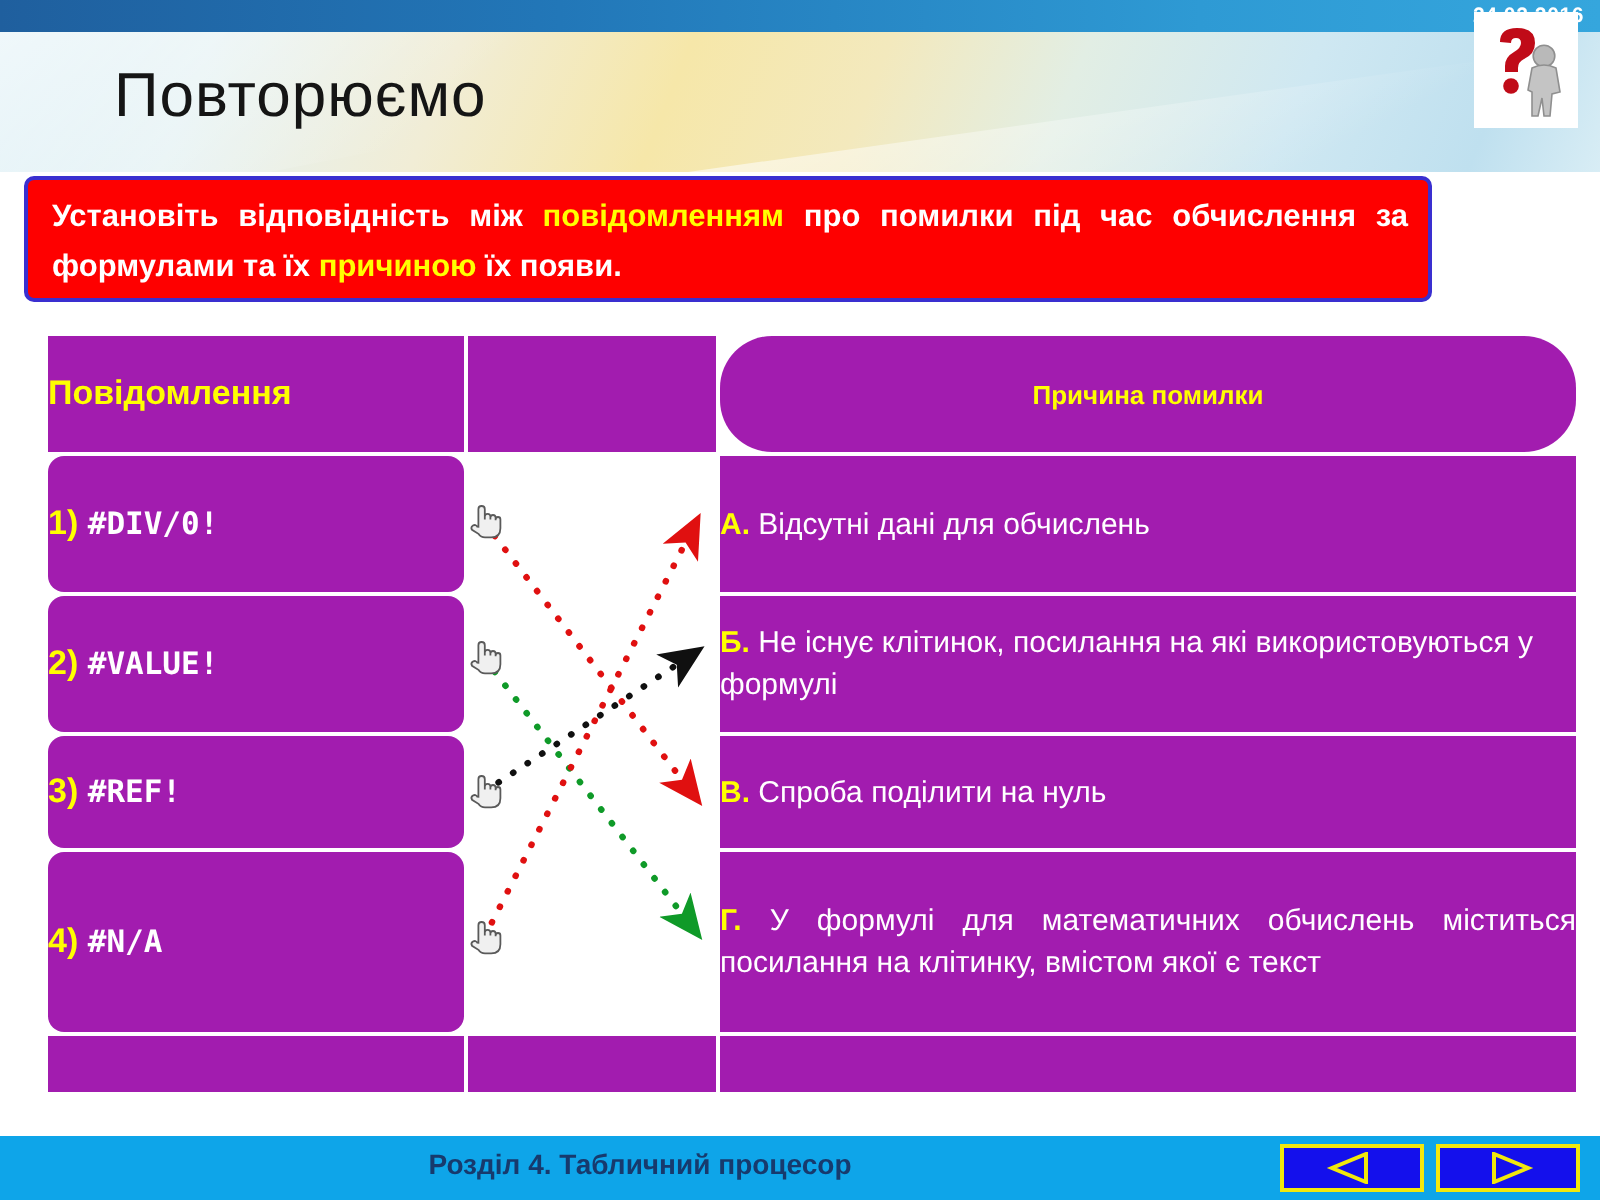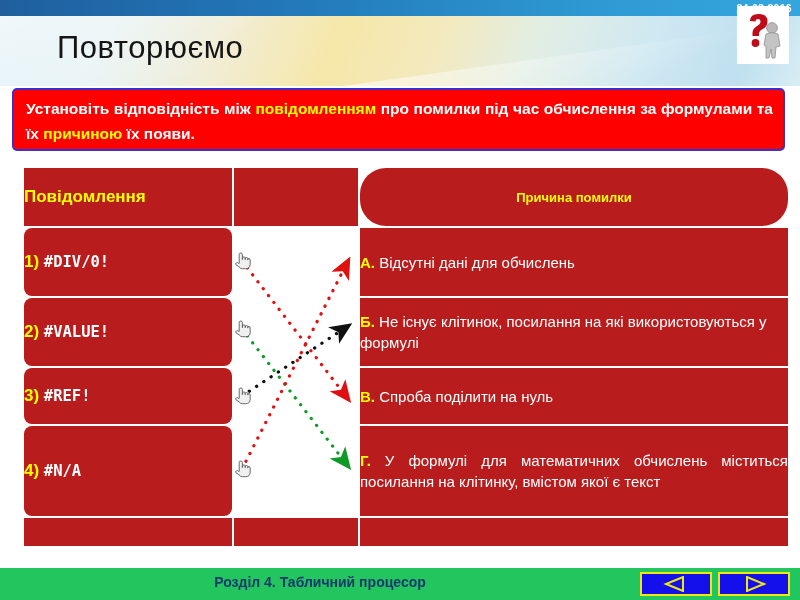--- a/index.html
+++ b/index.html
@@ -82,21 +82,21 @@
     right: 11px; top: 6px;
     width: 52px; height: 58px;
     background: #ffffff;
     z-index: 4;
   }
 
   
   #instruction-box {
     position: absolute;
     left: 12px; top: 88px;
-    width: 773px;
+    width: 704px;
     height: 63px;
     box-sizing: border-box;
     background: #fe0000;
     border: 2px solid #3a2fd0;
     border-radius: 5px;
     padding: 6px 10px 0 12px;
   }
   #instruction-text {
     color: #ffffff;
     font-size: 15.5px;
@@ -110,21 +110,21 @@
   
   #match-table {
     position: absolute;
     left: 22px; top: 166px;
     width: 766px;
     border-collapse: separate;
     border-spacing: 2px;
     table-layout: fixed;
   }
   #match-table td {
-    background: #b91c1c;
+    background: #a21caf;
     vertical-align: middle;
     padding: 0;
   }
   .col-left   { width: 208px; }
   .col-mid    { width: 124px; }
   .col-right  { width: 428px; }
 
   td.mid-open { background: #ffffff !important; }
 
   .hdr-left {
@@ -169,21 +169,21 @@
     z-index: 5;
   }
 
   .hand-cursor { position: absolute; z-index: 6; }
 
   
   #footer {
     position: absolute;
     left: 0; top: 568px;
     width: 800px; height: 32px;
-    background: #22c55e;
+    background: #0ea5e9;
   }
   #footer-title {
     position: absolute;
     left: 0; top: 6px;
     width: 640px;
     text-align: center;
     color: #173a6d;
     font-size: 14px;
     font-weight: bold;
   }

